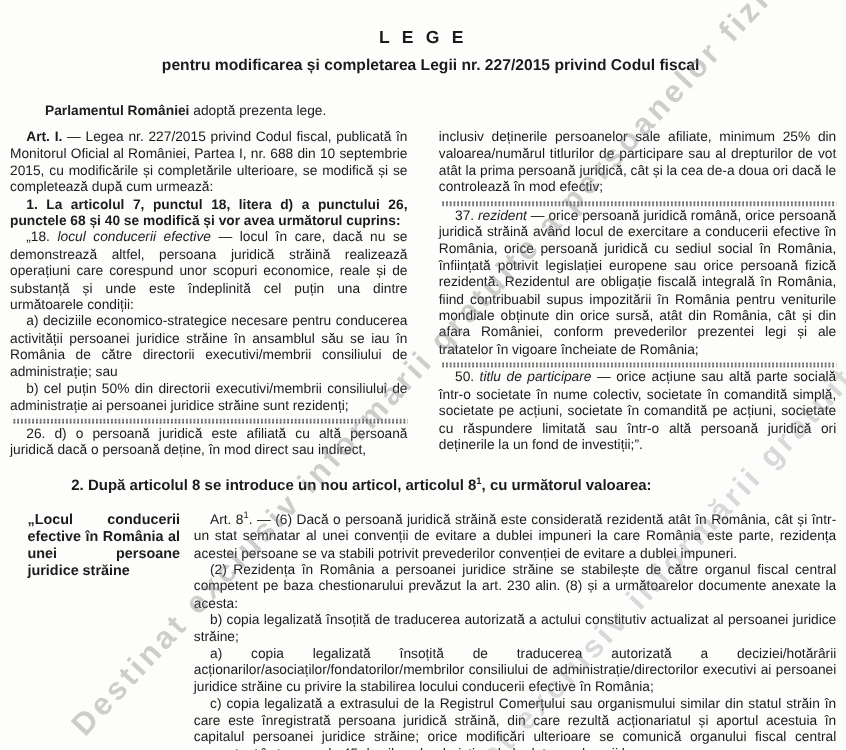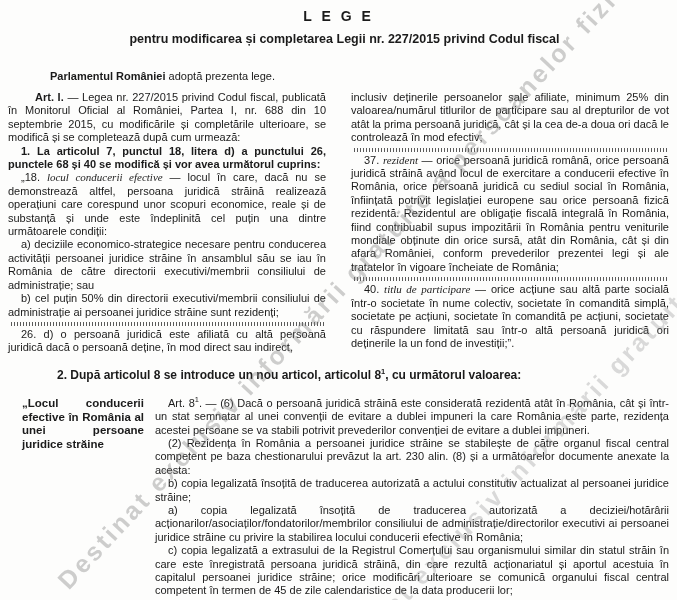--- a/index.html
+++ b/index.html
@@ -7,32 +7,32 @@
     position:relative;
     width:677px;height:600px;
     margin:0 auto;
     background:#fdfdfc;
     font-family:"Liberation Sans", sans-serif;
     color:#1b1b1b;
     overflow:hidden;
   }
   .doc-title{
     text-align:center;font-weight:bold;font-size:14px;
-    letter-spacing:3px;padding-top:8px;
+    letter-spacing:3px;padding-top:21px;
   }
   .doc-subtitle{
     text-align:center;font-weight:bold;font-size:12.5px;margin-top:8px;padding-left:12px;
   }
   .intro{margin:24px 8px 0 36px;font-size:11px;}
   .cols{display:flex;gap:25px;padding:0 8px;margin-top:9px;}
   .col{flex:1;font-size:11px;line-height:1.22;text-align:justify;}
   .col p,.bottom-body p{margin:0;text-indent:13px;}
   .noindent{text-indent:0 !important;}
-  .bold{font-weight:bold;margin-left:14px;}
-  .italic{font-style:italic;font-family:Liberation Serif, serif;}
+  .bold{font-weight:bold;}
+  .italic{font-style:italic;}
   .dotsep{
     height:4px;margin:3px 0 2px 2px;
     background-image:radial-gradient(circle,#5a5a5a 0.7px,transparent 0.9px);
     background-size:3px 2px;
     background-position:0 0;
   }
   .sec2-heading{font-size:12px;font-weight:bold;margin:13px 8px 0 57px;}
   .bottom{display:flex;padding:0 8px;margin-top:15px;gap:11px;}
   .margin-note{
     width:122px;flex-shrink:0;margin-left:14px;
@@ -75,21 +75,21 @@
       <p>b) cel puțin 50% din directorii executivi/membrii consiliului de administrație ai persoanei juridice străine sunt rezidenți;</p>
       <div class="dotsep"></div>
       <p>26. d) o persoană juridică este afiliată cu altă persoană juridică dacă o persoană deține, în mod direct sau indirect,</p>
     </div>
 
     <div class="col">
       <p class="noindent">inclusiv deținerile persoanelor sale afiliate, minimum 25% din valoarea/numărul titlurilor de participare sau al drepturilor de vot atât la prima persoană juridică, cât și la cea de-a doua ori dacă le controlează în mod efectiv;</p>
       <div class="dotsep"></div>
       <p><span>37. </span><span class="italic">rezident</span><span> — orice persoană juridică română, orice persoană juridică străină având locul de exercitare a conducerii efective în România, orice persoană juridică cu sediul social în România, înființată potrivit legislației europene sau orice persoană fizică rezidentă. Rezidentul are obligație fiscală integrală în România, fiind contribuabil supus impozitării în România pentru veniturile mondiale obținute din orice sursă, atât din România, cât și din afara României, conform prevederilor prezentei legi și ale tratatelor în vigoare încheiate de România;</span></p>
       <div class="dotsep"></div>
-      <p><span>40. </span><span class="italic">titlu de participare</span><span> — orice acțiune sau altă parte socială într-o societate în nume colectiv, societate în comandită simplă, societate pe acțiuni, societate în comandită pe acțiuni, societate cu răspundere limitată sau într-o altă persoană juridică ori deținerile la un fond de investiții;”.</span></p>
+      <p><span>50. </span><span class="italic">titlu de participare</span><span> — orice acțiune sau altă parte socială într-o societate în nume colectiv, societate în comandită simplă, societate pe acțiuni, societate în comandită pe acțiuni, societate cu răspundere limitată sau într-o altă persoană juridică ori deținerile la un fond de investiții;”.</span></p>
     </div>
 
   </div>
 
   <div class="sec2-heading"><span>2. După articolul 8 se introduce un nou articol, articolul 8</span><sup>1</sup><span>, cu următorul valoarea:</span></div>
 
   <div class="bottom">
 
     <div class="margin-note">„Locul conducerii efective în România al unei persoane juridice străine</div>
 

